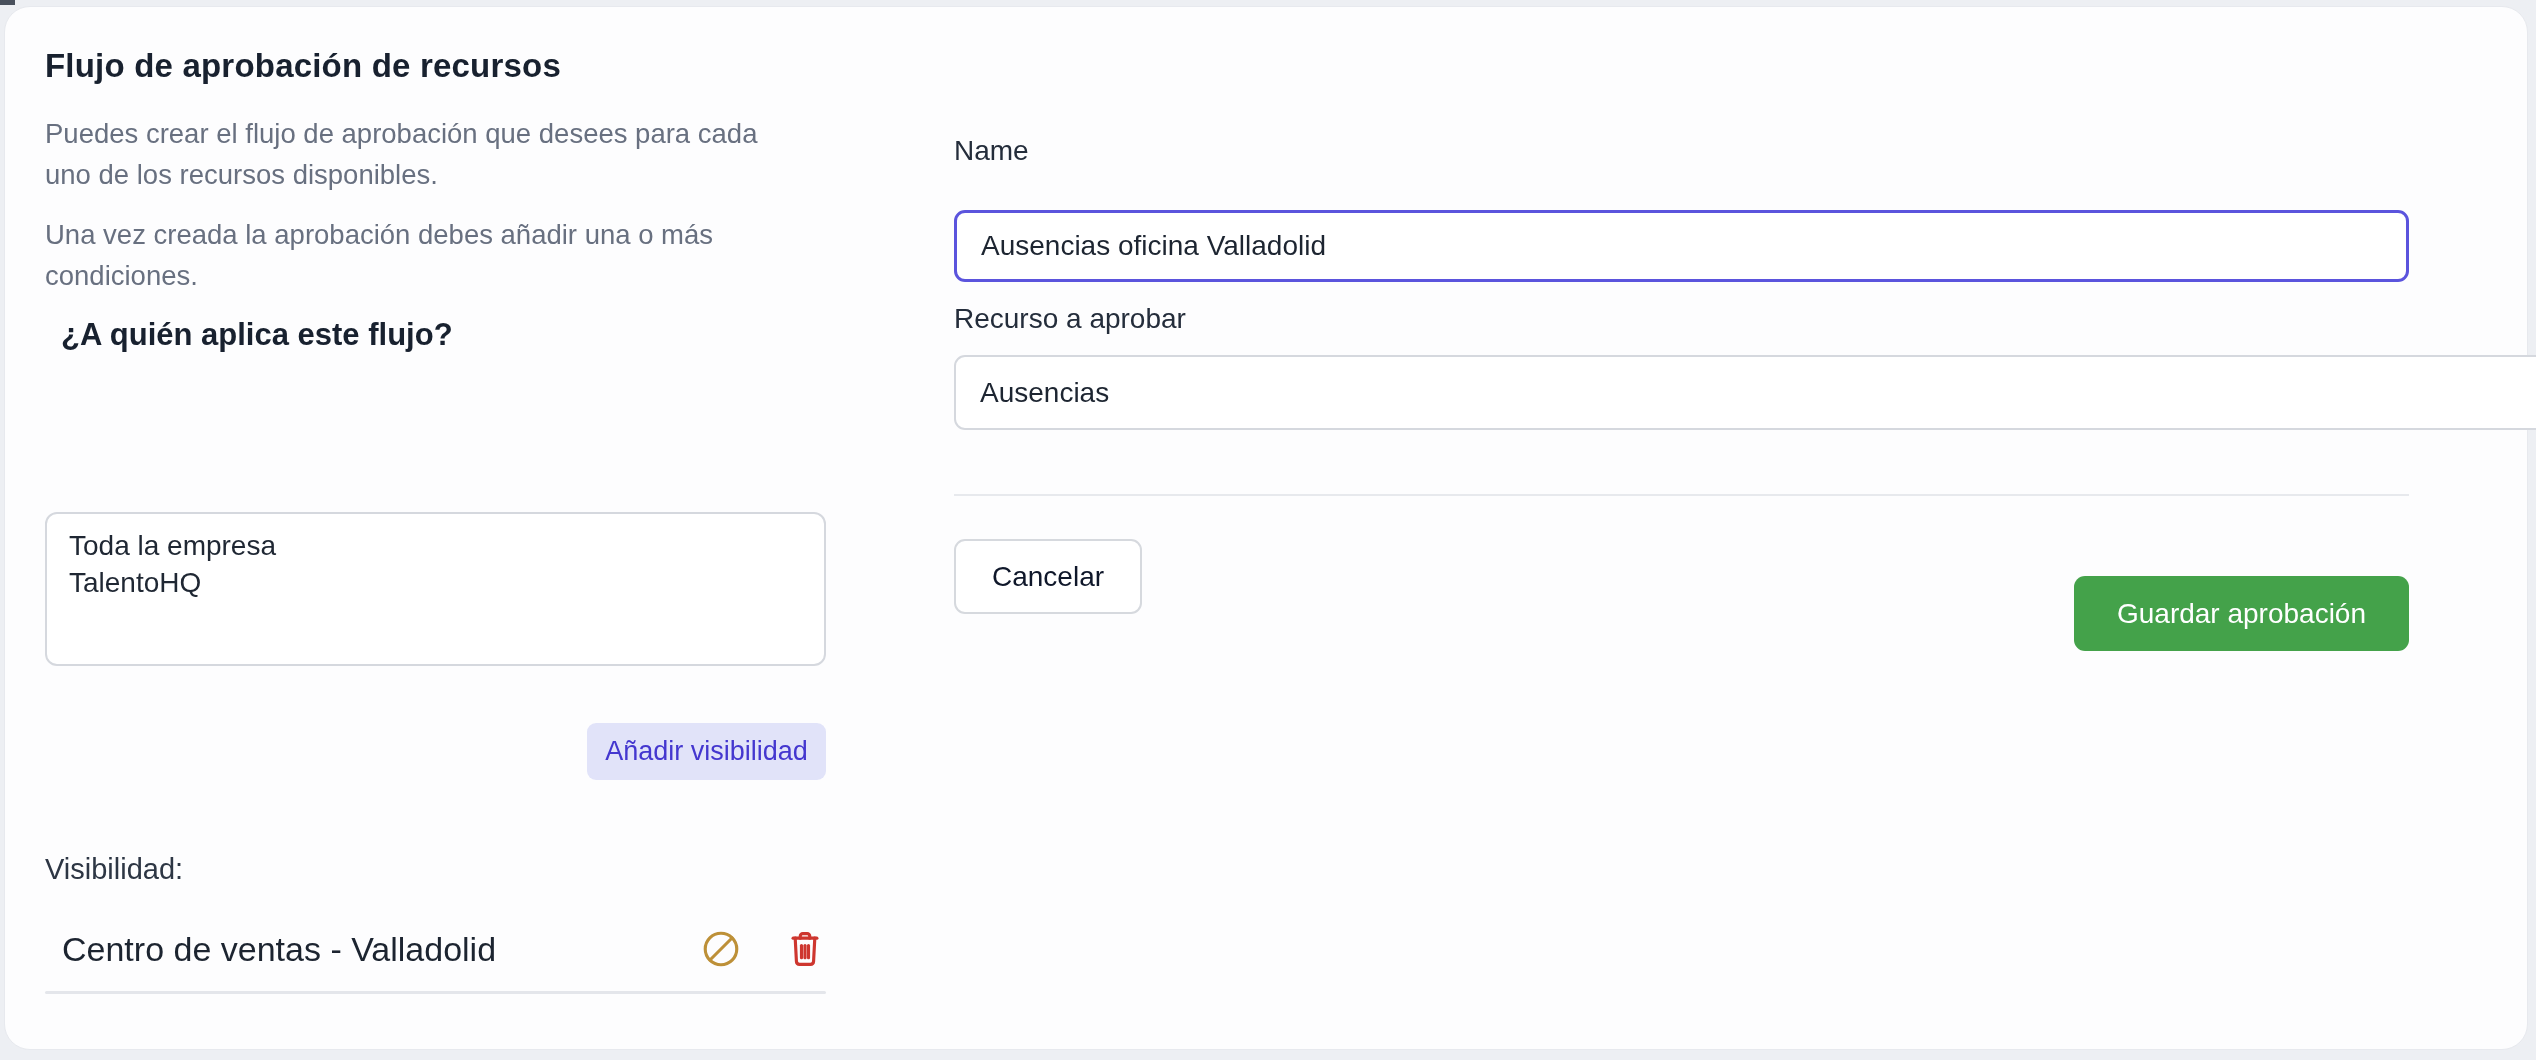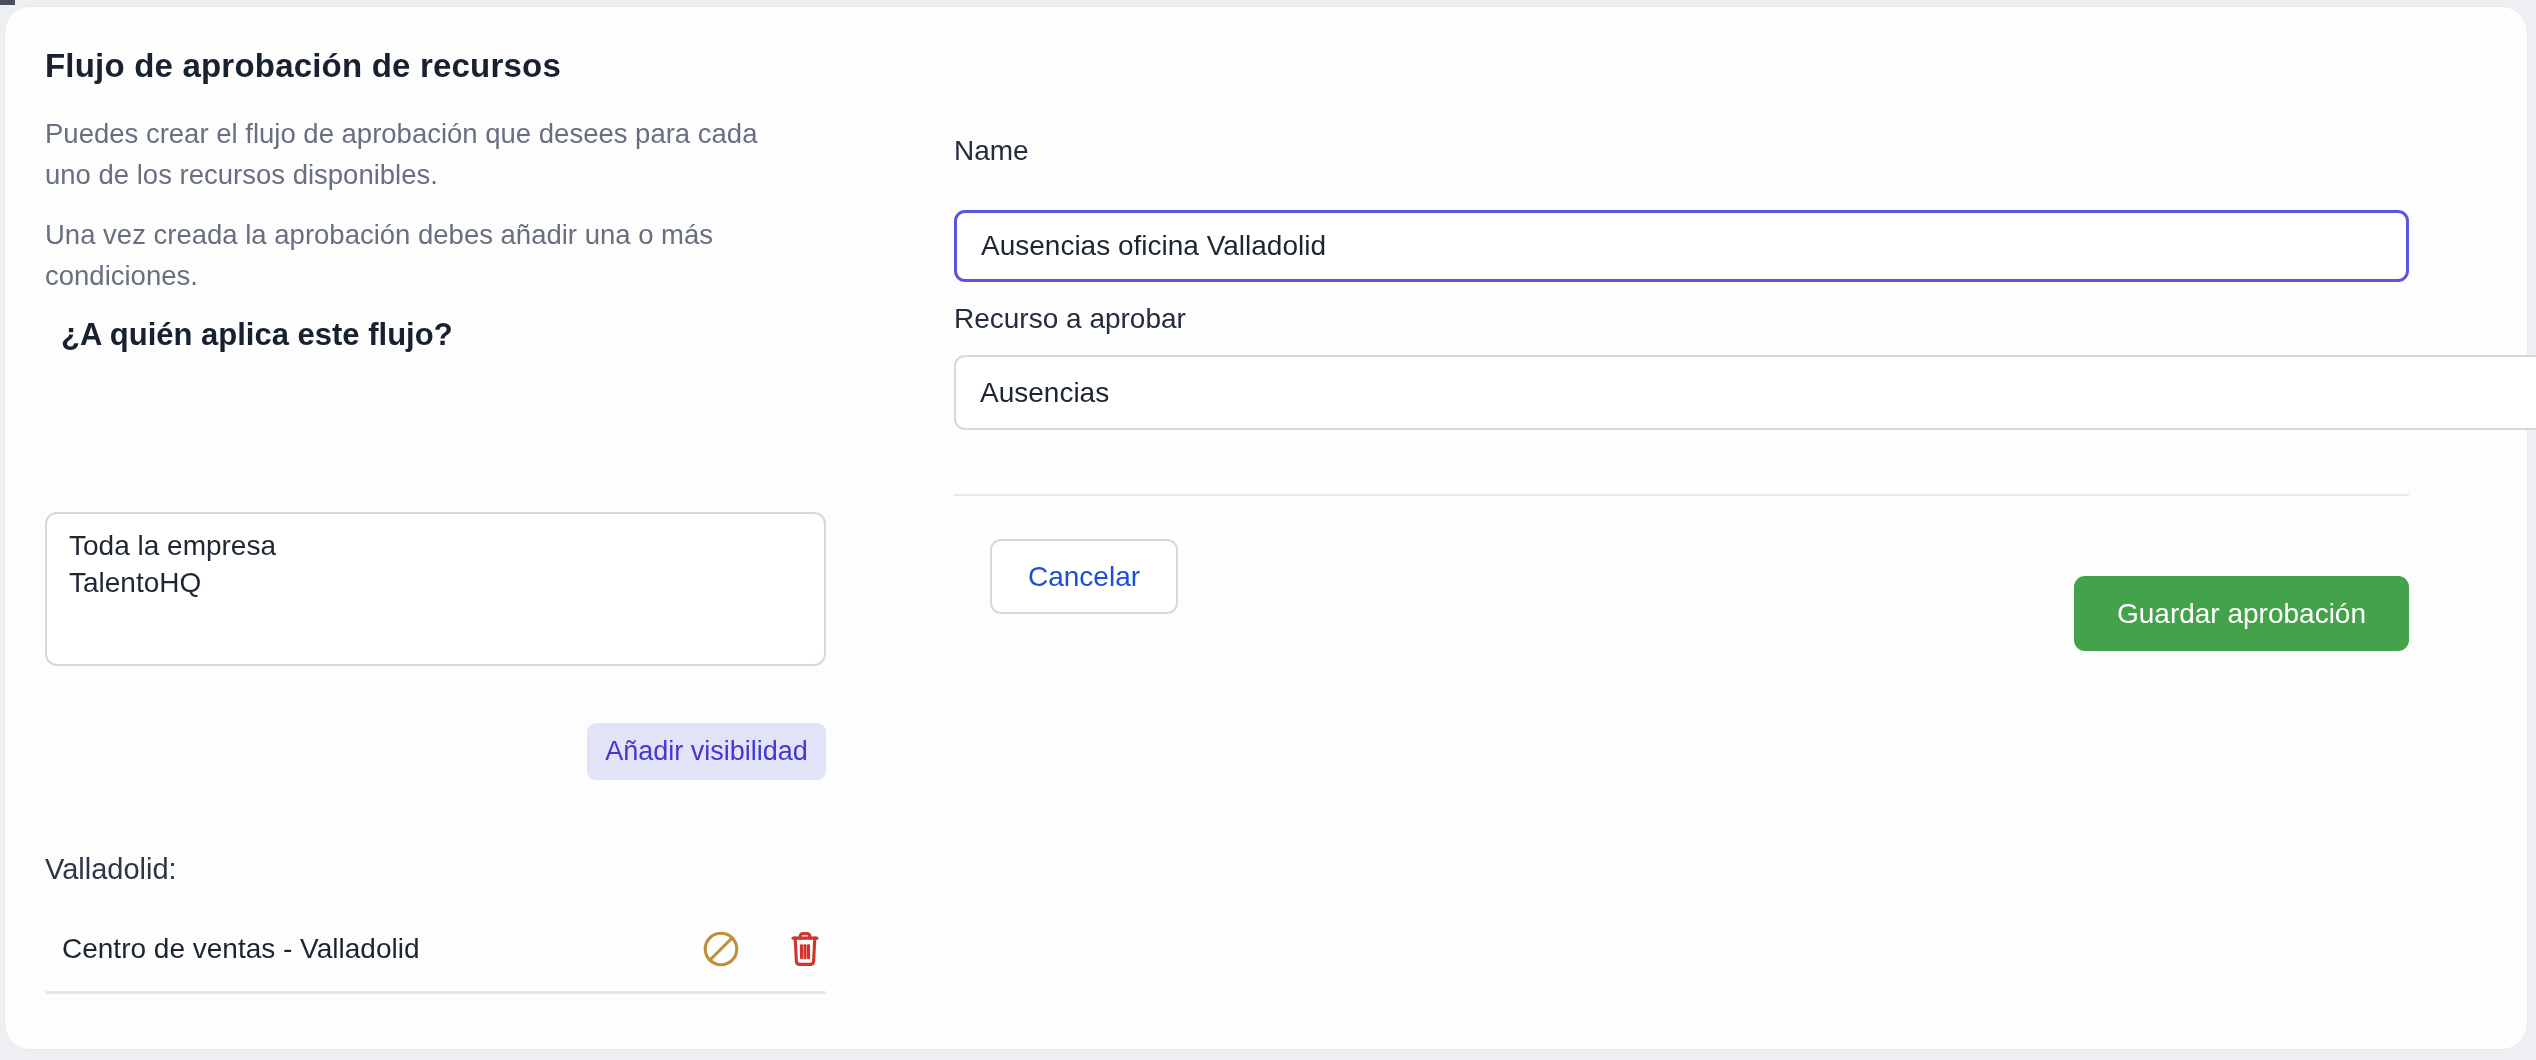--- a/index.html
+++ b/index.html
@@ -64,21 +64,21 @@
     font-family:inherit; font-size:27px; font-weight:500; color:#4437cf;
     display:flex; align-items:center; justify-content:center; cursor:pointer;
   }
 
   .visibility-heading {
     left:40px; top:846px; font-size:29px; color:#2d3644; font-weight:400;
   }
   .visibility-row { left:40px; top:914px; width:781px; height:56px; }
   .visibility-item-label {
     position:absolute; left:17px; top:50%; transform:translateY(-50%);
-    font-size:28px; color:#1c2430; white-space:nowrap;
+    font-size:34px; color:#1c2430; white-space:nowrap;
   }
   .icon-btn {
     position:absolute; top:50%; transform:translateY(-50%);
     width:48px; height:48px; background:none; border:none; padding:0; cursor:pointer;
     display:flex; align-items:center; justify-content:center;
   }
   .ban-btn { left:652px; }
   .trash-btn { left:736px; }
   .visibility-divider {
     left:40px; top:984px; width:781px; height:3px; background:#e4e6eb; border-radius:2px;
@@ -106,22 +106,22 @@
   }
   .chevron { width:36px; height:36px; margin-right:26px; flex:0 0 auto; }
 
   .form-divider {
     left:949px; top:487px; width:1455px; height:2px; background:#e7e9ed;
   }
 
   .cancel-btn {
     left:949px; top:532px; width:188px; height:75px;
     background:#fff; border:2px solid #d6d9de; border-radius:11px;
-    font-family:inherit; font-size:28px; color:#1d4ed8; cursor:pointer;
-    display:flex; align-items:center; justify-content:center; box-sizing:border-box;margin-left:36px;
+    font-family:inherit; font-size:28px; color:#0f172a; cursor:pointer;
+    display:flex; align-items:center; justify-content:center; box-sizing:border-box;
   }
   .save-btn {
     left:2069px; top:532px; width:335px; height:75px;
     background:#44a24a; border:none; border-radius:11px;
     font-family:inherit; font-size:28px; font-weight:500; color:#ffffff; cursor:pointer;
     display:flex; align-items:center; justify-content:center;margin-top:37px;
   }
 </style>
 </head>
 <body>
@@ -137,21 +137,21 @@
     <h2 class="abs audience-heading" style="margin:16px;">¿A quién aplica este flujo?</h2>
 
 
     <div class="abs listbox" role="listbox">
       <div class="listbox-option" role="option">Toda la empresa</div>
       <div class="listbox-option" role="option">TalentoHQ</div>
     </div>
 
     <button class="abs add-visibility-btn">Añadir visibilidad</button>
 
-    <div class="abs visibility-heading">Valladolid:</div>
+    <div class="abs visibility-heading">Visibilidad:</div>
 
     <div class="abs visibility-row">
       <span class="visibility-item-label">Centro de ventas - Valladolid</span>
       <button class="icon-btn ban-btn" title="">
         <span style="display:flex;">
           <svg width="44" height="44" viewBox="0 0 24 24" fill="none" stroke="#bd9038" stroke-width="1.7" stroke-linecap="round">
             <circle cx="12" cy="12" r="8.6"></circle>
             <line x1="6" y1="18" x2="18" y2="6"></line>
           </svg>
         </span>

